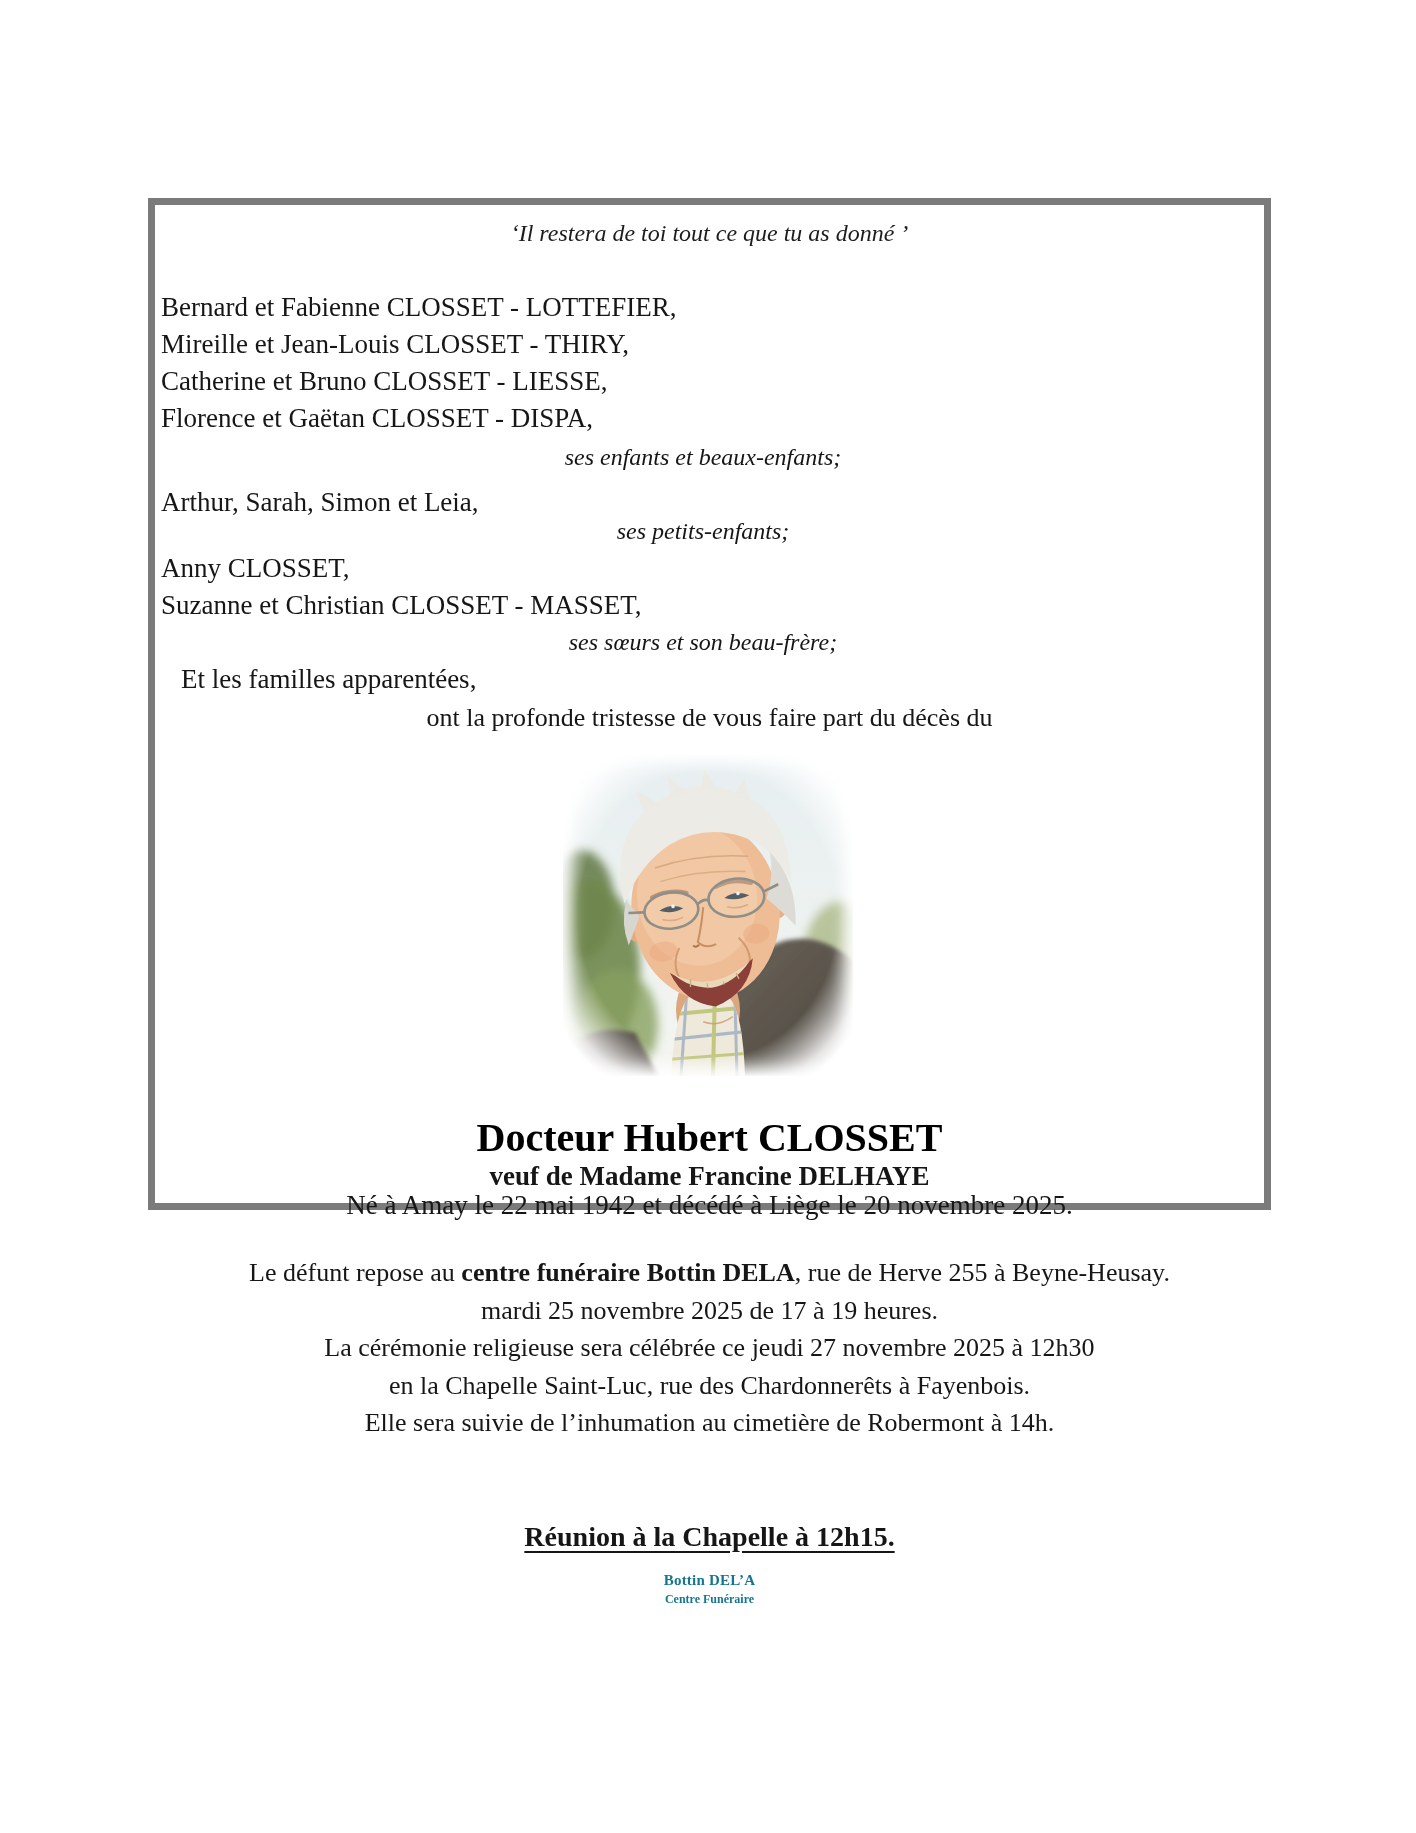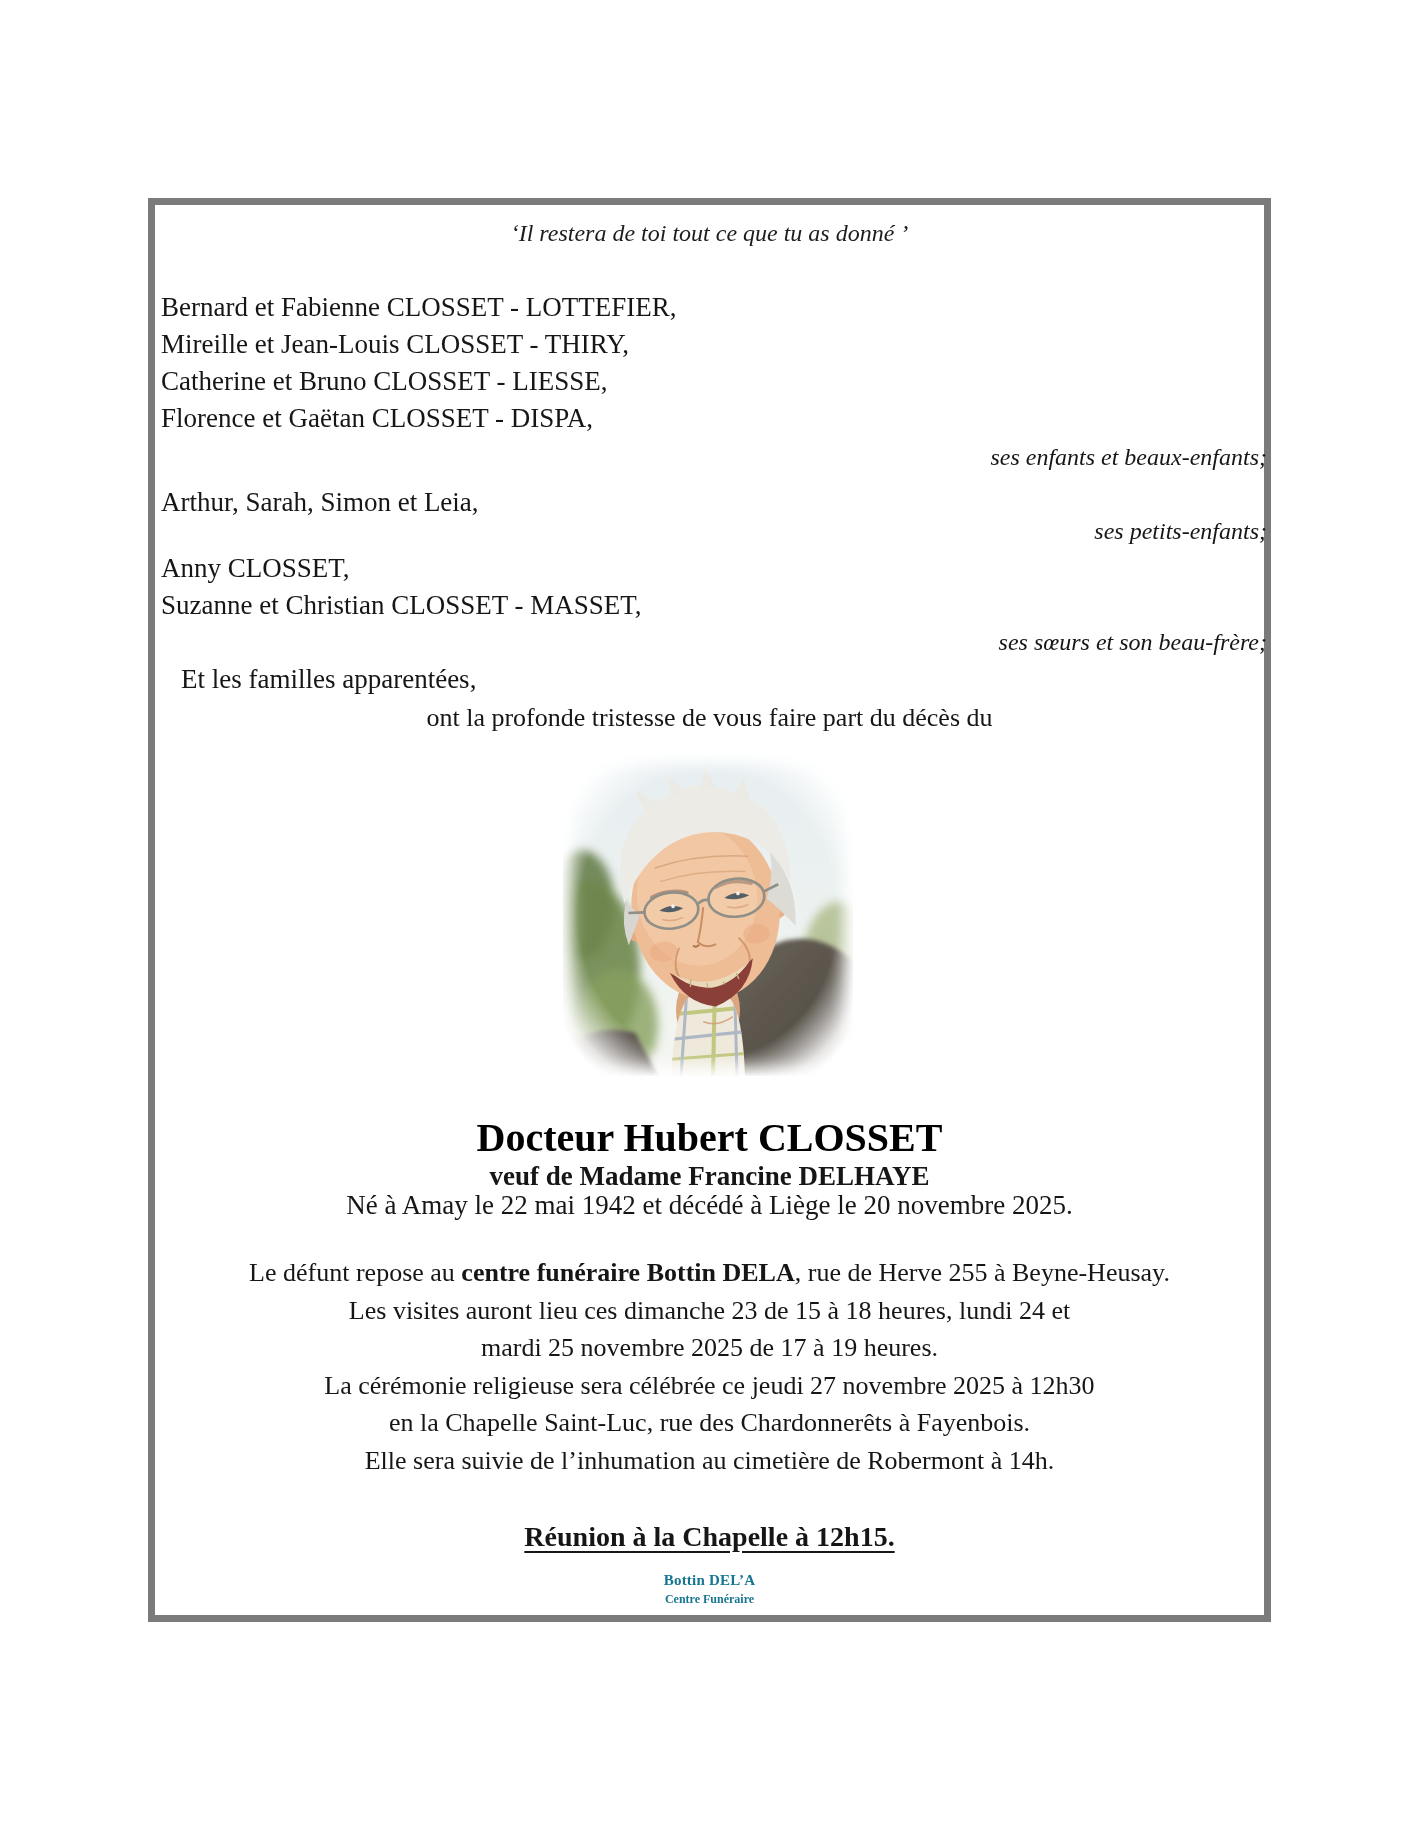--- a/index.html
+++ b/index.html
@@ -1,24 +1,24 @@
 <!DOCTYPE html>
 <html lang="fr"><head>
 <meta charset="utf-8">
 <style>
   html,body{margin:0;padding:0;background:#ffffff;}
   .page{position:relative;width:1416px;height:1833px;background:#ffffff;overflow:hidden;
         font-family:"Liberation Serif", serif;color:#161616;}
-  .card{position:absolute;left:148px;top:198px;width:1123px;height:1424px;
+  .card{position:absolute;left:148px;top:198px;width:1123px;height:1012px;
         border:7px solid #7b7b7b;box-sizing:border-box;background:#ffffff;}
   .content{position:absolute;left:0;top:0;right:0;bottom:0;}
   .abs{position:absolute;left:0;width:100%;box-sizing:border-box;}
   .quote{top:10px;text-align:center;font-style:italic;font-size:24px;line-height:36px;color:#1d1d1d;}
   .name-list{padding-left:6px;font-size:27px;line-height:37px;}
-  .role{font-style:italic;font-size:24px;line-height:37px;text-align:right;padding-right:13px;margin-left:16px;}
+  .role{font-style:italic;font-size:24px;line-height:37px;text-align:center;padding-right:13px;}
   .families{top:456px;padding-left:26px;font-size:27px;line-height:37px;}
   .announce{top:494px;text-align:center;font-size:26px;line-height:37px;}
   .photo-wrap{position:absolute;left:408px;top:550px;width:290px;height:321px;}
   .deceased-name{top:905px;text-align:center;font-size:40px;line-height:56px;font-weight:bold;color:#000000;}
   .widower{top:953px;text-align:center;font-size:27px;line-height:36px;font-weight:bold;}
   .dates{top:982px;text-align:center;font-size:27px;line-height:36px;}
   .ceremony{top:1049px;text-align:center;font-size:26px;line-height:37.5px;}
   .meeting{top:1312px;text-align:center;font-size:28px;line-height:40px;font-weight:bold;}
   .meeting span{text-decoration:underline;text-decoration-thickness:2px;text-underline-offset:5px;}
   .logo-name{top:1364px;text-align:center;font-size:15px;line-height:22px;font-weight:bold;letter-spacing:.2px;}
@@ -173,21 +173,20 @@
           <rect x="-22" y="-22" width="334" height="365" fill="none" stroke="#ffffff" stroke-width="58" filter="url(#soft8)"></rect>
         </svg>
       </div>
 
       <div class="abs deceased-name">Docteur Hubert CLOSSET</div>
       <div class="abs widower">veuf de Madame Francine DELHAYE</div>
       <div class="abs dates">Né à Amay le 22 mai 1942 et décédé à Liège le 20 novembre 2025.</div>
 
       <div class="abs ceremony">
         <div><span>Le défunt repose au </span><span class="b">centre funéraire Bottin DELA</span><span>, rue de Herve 255 à Beyne-Heusay.</span></div>
-        <div>Les visites auront lieu ces dimanche 23 de 15 à 18 heures, lundi 24 et</div>
         <div>mardi 25 novembre 2025 de 17 à 19 heures.</div>
         <div>La cérémonie religieuse sera célébrée ce jeudi 27 novembre 2025 à 12h30</div>
         <div>en la Chapelle Saint-Luc, rue des Chardonnerêts à Fayenbois.</div>
         <div>Elle sera suivie de l’inhumation au cimetière de Robermont à 14h.</div>
       </div>
 
       <div class="abs meeting"><span>Réunion à la Chapelle à 12h15.</span></div>
 
       <div class="abs logo-name" style="color:#16768f;">Bottin DEL’A</div>
       <div class="abs logo-sub" style="color:#16768f;">Centre Funéraire</div>

